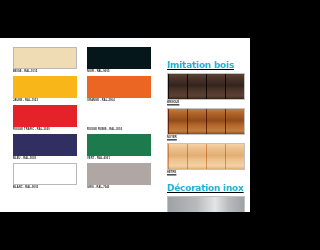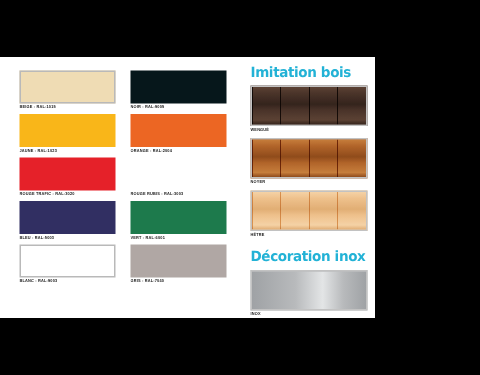--- a/index.html
+++ b/index.html
@@ -73,22 +73,23 @@
     padding-bottom: 2.4px;
     overflow: hidden;
     transform: scaleY(1.08);
     transform-origin: left top;
   }
 
   
   #right-col {
     position: absolute;
     left: 167px;
-    top: 6px;
+    top: 22px;
     width: 78px;
+    text-decoration: underline;
   }
   .section-heading {
     font-size: 9.4px;
     line-height: 1;
     font-weight: bold;
     color: #22b2d6;
     letter-spacing: -0.25px;
     white-space: nowrap;
     font-family: "DejaVu Sans", sans-serif;
     transform: scaleX(0.96);

